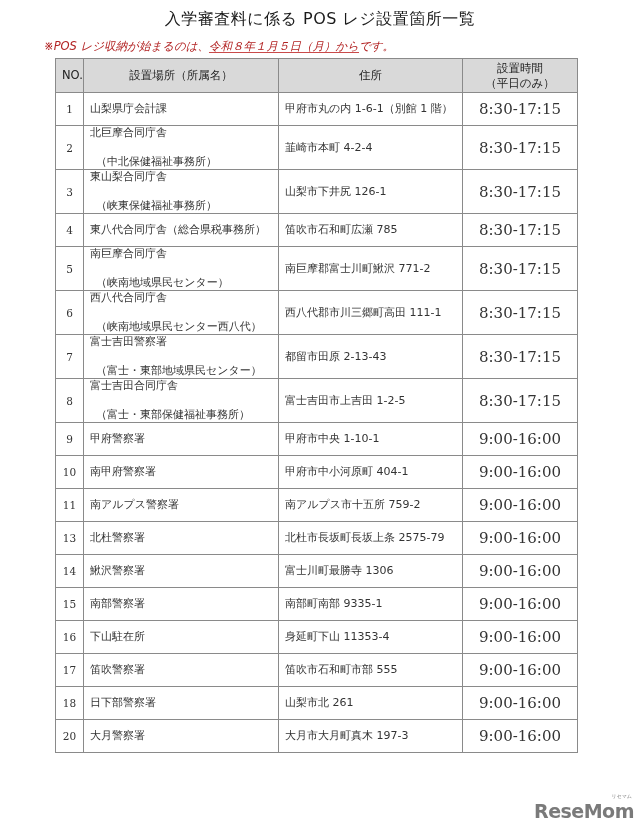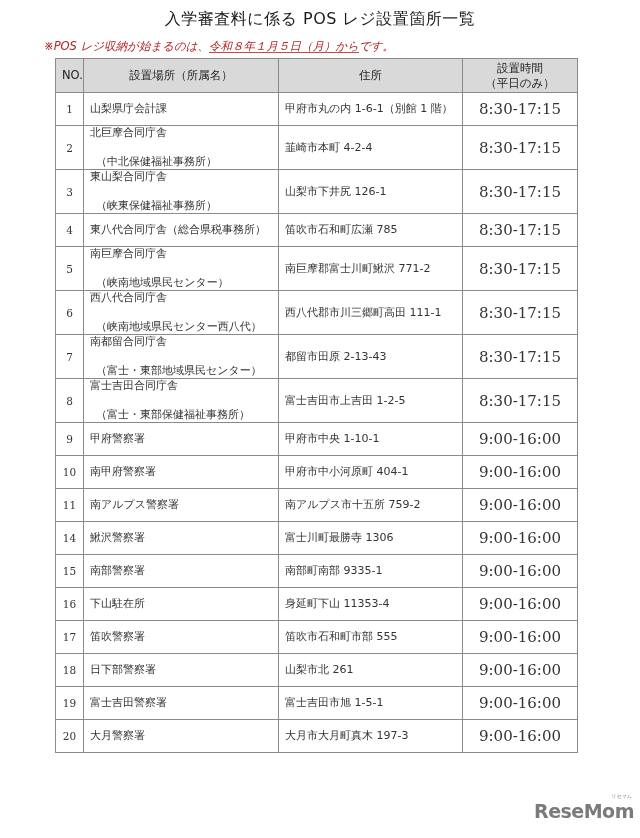--- a/index.html
+++ b/index.html
@@ -105,21 +105,21 @@
         <td class="time">8:30-17:15</td>
       </tr>
       <tr>
         <td class="no">6</td>
         <td class="name"><span>西八代合同庁舎</span><span class="sub">（峡南地域県民センター西八代）</span></td>
         <td>西八代郡市川三郷町高田 111-1</td>
         <td class="time">8:30-17:15</td>
       </tr>
       <tr>
         <td class="no">7</td>
-        <td class="name"><span>南都留合同庁舎</span><span class="sub">（富士・東部地域県民センター）</span></td>
+        <td class="name"><span>富士吉田警察署</span><span class="sub">（富士・東部地域県民センター）</span></td>
         <td>都留市田原 2-13-43</td>
         <td class="time">8:30-17:15</td>
       </tr>
       <tr>
         <td class="no">8</td>
         <td class="name"><span>富士吉田合同庁舎</span><span class="sub">（富士・東部保健福祉事務所）</span></td>
         <td>富士吉田市上吉田 1-2-5</td>
         <td class="time">8:30-17:15</td>
       </tr>
       <tr>
@@ -131,20 +131,26 @@
       <tr>
         <td class="no">10</td>
         <td class="name"><span>南甲府警察署</span></td>
         <td>甲府市中小河原町 404-1</td>
         <td class="time">9:00-16:00</td>
       </tr>
       <tr>
         <td class="no">11</td>
         <td class="name"><span>南アルプス警察署</span></td>
         <td>南アルプス市十五所 759-2</td>
+        <td class="time">9:00-16:00</td>
+      </tr>
+      <tr>
+        <td class="no">13</td>
+        <td class="name"><span>北杜警察署</span></td>
+        <td>北杜市長坂町長坂上条 2575-79</td>
         <td class="time">9:00-16:00</td>
       </tr>
       <tr>
         <td class="no">14</td>
         <td class="name"><span>鰍沢警察署</span></td>
         <td>富士川町最勝寺 1306</td>
         <td class="time">9:00-16:00</td>
       </tr>
       <tr>
         <td class="no">15</td>
@@ -164,26 +170,20 @@
         <td>笛吹市石和町市部 555</td>
         <td class="time">9:00-16:00</td>
       </tr>
       <tr>
         <td class="no">18</td>
         <td class="name"><span>日下部警察署</span></td>
         <td>山梨市北 261</td>
         <td class="time">9:00-16:00</td>
       </tr>
       <tr>
-        <td class="no">19</td>
-        <td class="name"><span>富士吉田警察署</span></td>
-        <td>富士吉田市旭 1-5-1</td>
-        <td class="time">9:00-16:00</td>
-      </tr>
-      <tr>
         <td class="no">20</td>
         <td class="name"><span>大月警察署</span></td>
         <td>大月市大月町真木 197-3</td>
         <td class="time">9:00-16:00</td>
       </tr>
     </tbody>
 </table>
 
 <div class="logo">
   <span>ReseMom</span>

